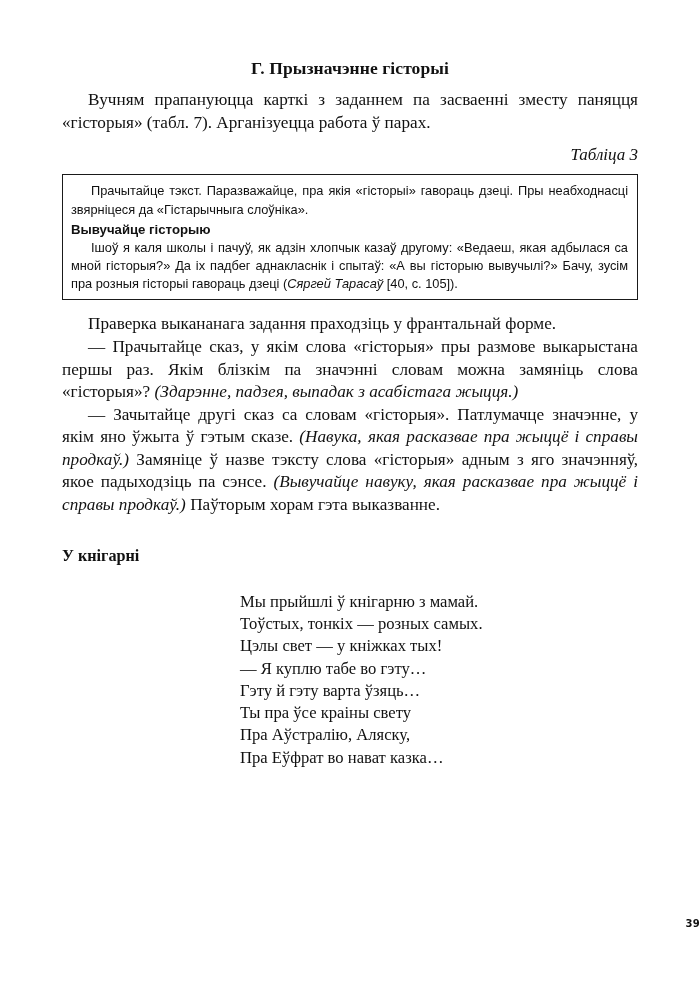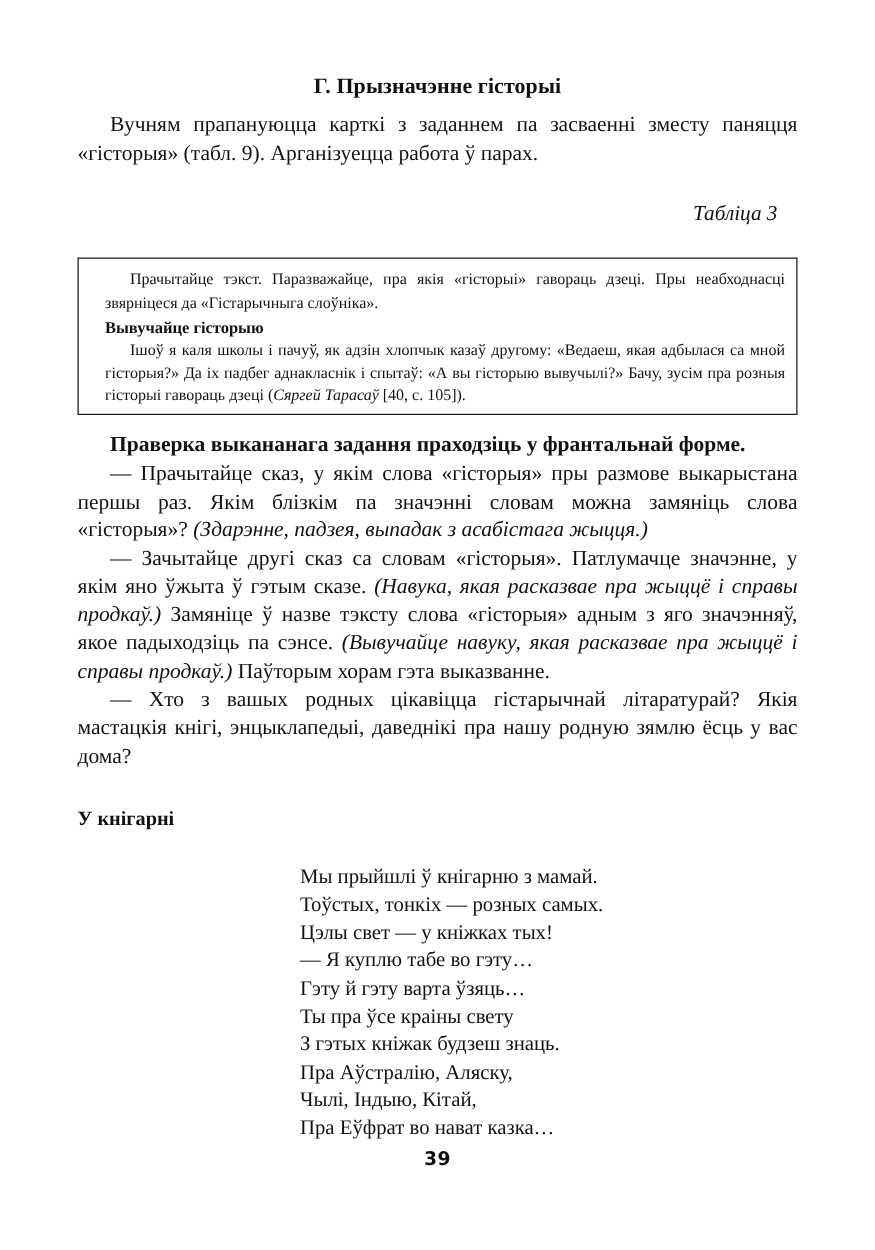--- a/index.html
+++ b/index.html
@@ -47,31 +47,31 @@
   }
 
   .par-intro {
     padding-top: 11px;
   }
 
   .table-caption {
     text-align: right;
     font-style: italic;
     font-size: 17px;
-    margin: 16px;
+    margin: 0;
     padding-top: 11px;
     padding-bottom: 9px;
   }
 
   
   .tablebox {
     border: 1.4px solid #1a1a1a;
     box-sizing: border-box;
-    padding: 7px 9px 6px 21px;
-    font-family: Liberation Serif, serif;
+    padding: 7px 9px 6px 8px;
+    font-family: Liberation Sans, sans-serif;
   }
   .tablebox p {
     margin: 0;
     font-size: 12.8px;
     line-height: 18.2px;
     text-align: justify;
     text-justify: inter-word;
   }
   .tablebox p.ind {
     text-indent: 20px;
@@ -83,21 +83,20 @@
     line-height: 19px;
     text-indent: 0;
     margin: 1px 0 0 0;
   }
   .tablebox i {
     font-style: italic;
   }
 
   .after-box {
     padding-top: 13px;
-    font-weight: bold;
   }
 
   .tight {
     padding-top: 0;
   }
 
   em.it {
   }
 
   
@@ -118,63 +117,60 @@
     font-size: 16.6px;
     line-height: 22.3px;
     white-space: nowrap;
   }
 
   .page-number {
     position: absolute;
     left: 0;
     right: 0;
     top: 918px;
-    text-align: center;
+    text-align: right;
     font-family: "DejaVu Sans", "Liberation Sans", sans-serif;
-    font-size: 15px;
+    font-size: 10px;
     font-weight: bold;
     letter-spacing: 0.3px;
   }
 </style>
 </head>
 <body>
 
 <div class="page">
 
   <h1 class="section-title">Г. Прызначэнне гісторыі</h1>
 
-  <p class="body-par par-intro">Вучням прапануюцца карткі з заданнем па засваенні зместу паняцця «гісторыя» (табл. 9). Арганізуецца работа ў парах.</p>
+  <p class="body-par par-intro">Вучням прапануюцца карткі з заданнем па засваенні зместу паняцця «гісторыя» (табл. 7). Арганізуецца работа ў парах.</p>
 
   <p class="table-caption">Табліца 3</p>
 
   <div class="tablebox">
     <p class="ind">Прачытайце тэкст. Паразважайце, пра якія «гісторыі» гавораць дзеці. Пры неабходнасці звярніцеся да «Гістарычныга слоўніка».</p>
     <p class="boxhead">Вывучайце гісторыю</p>
     <p class="ind"><span>Ішоў я каля школы і пачуў, як адзін хлопчык казаў другому: «Ведаеш, якая адбылася са мной гісторыя?» Да іх падбег аднакласнік і спытаў: «А вы гісторыю вывучылі?» Бачу, зусім пра розныя гісторыі гавораць дзеці (</span><i>Сяргей Тарасаў</i><span> [40, с. 105]).</span></p>
   </div>
 
   <p class="body-par after-box">Праверка выкананага задання праходзіць у франтальнай форме.</p>
 
   <p class="body-par tight"><span>— Прачытайце сказ, у якім слова «гісторыя» пры размове выкарыстана першы раз. Якім блізкім па значэнні словам можна замяніць слова «гісторыя»? </span><em class="it">(Здарэнне, падзея, выпадак з асабістага жыцця.)</em></p>
 
   <p class="body-par tight"><span>— Зачытайце другі сказ са словам «гісторыя». Патлумачце значэнне, у якім яно ўжыта ў гэтым сказе. </span><em class="it">(Навука, якая расказвае пра жыццё і справы продкаў.)</em><span> Замяніце ў назве тэксту слова «гісторыя» адным з яго значэнняў, якое падыходзіць па сэнсе. </span><em class="it">(Вывучайце навуку, якая расказвае пра жыццё і справы продкаў.)</em><span> Паўторым хорам гэта выказванне.</span></p>
 
-  <p class="body-par tight">— Хто з вашых родных цікавіцца гістарычнай літаратурай? Якія мастацкія кнігі, энцыклапедыі, даведнікі пра нашу родную зямлю ёсць у вас дома?</p>
 
 
   <h2 class="poem-title">У кнігарні</h2>
 
   <ul class="poem">
     <li>Мы прыйшлі ў кнігарню з мамай.</li>
     <li>Тоўстых, тонкіх — розных самых.</li>
     <li>Цэлы свет — у кніжках тых!</li>
     <li>— Я куплю табе во гэту…</li>
     <li>Гэту й гэту варта ўзяць…</li>
     <li>Ты пра ўсе краіны свету</li>
-    <li>З гэтых кніжак будзеш знаць.</li>
     <li>Пра Аўстралію, Аляску,</li>
-    <li>Чылі, Індыю, Кітай,</li>
     <li>Пра Еўфрат во нават казка…</li>
   </ul>
 
   <div class="page-number">39</div>
 
 </div>
 
 </body></html>

